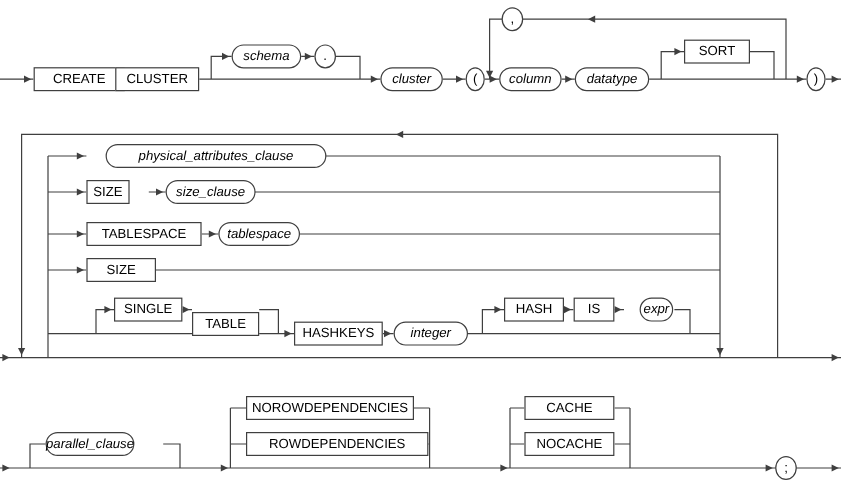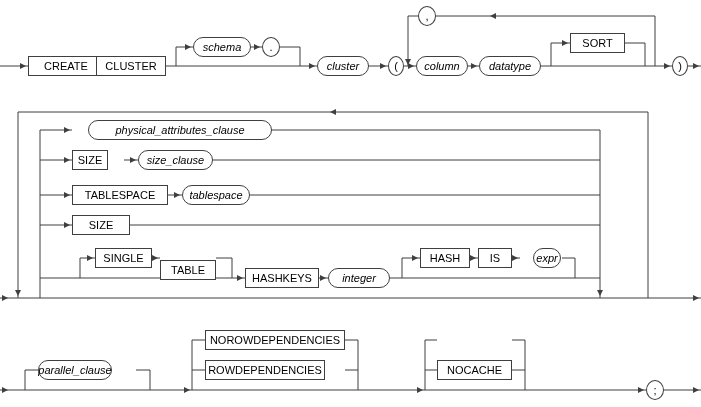--- a/index.html
+++ b/index.html
@@ -99,17 +99,18 @@
   <div class="node kw" style="left:95px;top:248px;width:57px">SINGLE</div>
   <div class="node kw" style="left:160px;top:260px;width:56px">TABLE</div>
   <div class="node var" style="left:328px;top:268px;width:62px">integer</div>
   <div class="node kw" style="left:245px;top:268px;width:74px">HASHKEYS</div>
   <div class="node kw" style="left:420px;top:248px;width:50px">HASH</div>
   <div class="node kw" style="left:478px;top:248px;width:34px">IS</div>
   <div class="node var" style="left:533px;top:248px;width:28px">expr</div>
 
   <div class="node var" style="left:38px;top:360px;width:74px">parallel_clause</div>
   <div class="node kw" style="left:205px;top:330px;width:140px">NOROWDEPENDENCIES</div>
-  <div class="node kw" style="left:205px;top:360px;width:120px">ROWDEPENDENCIES</div>
+  <div class="node kw" style="left:205px;top:360px;width:152px">ROWDEPENDENCIES</div>
+  <div class="node kw" style="left:437px;top:330px;width:75px">CACHE</div>
   <div class="node kw" style="left:437px;top:360px;width:75px">NOCACHE</div>
   <div class="node punct" style="left:646px;top:380px;width:18px">;</div>
 
 </div>
 
 </body></html>

